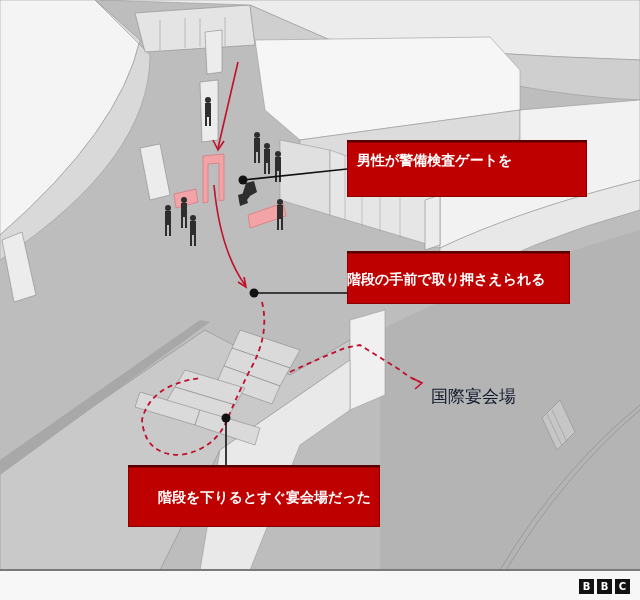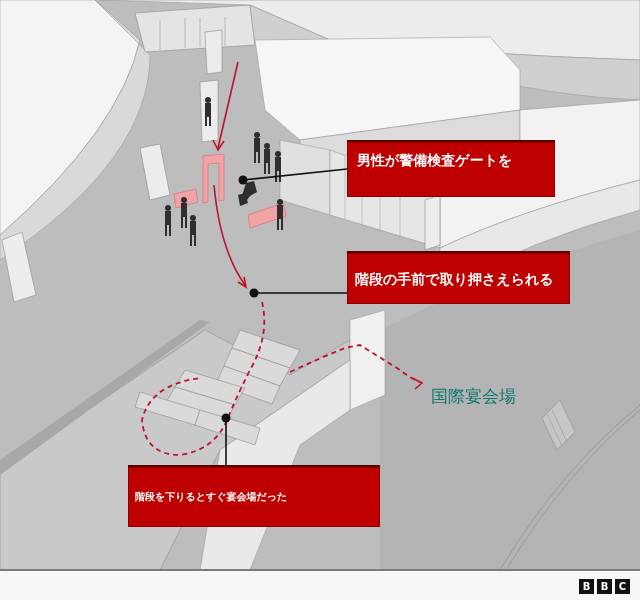--- a/index.html
+++ b/index.html
@@ -6,24 +6,24 @@
   body { width: 640px; height: 600px; overflow: hidden; background: #f5f5f5; font-family: "DejaVu Sans", sans-serif; }
   .stage { position: relative; width: 640px; height: 600px; }
   svg.scene { position: absolute; left: 0; top: 0; }
   .callout {
     position: absolute; background: #bf0000; color: #ffffff;
     font-family: "DejaVu Sans", sans-serif; font-weight: bold;
     box-sizing: border-box; box-shadow: 0 0 0 1px #8a0000 inset;
     border-top: 2px solid #5a0000;
   }
   .callout .line { display: block; white-space: nowrap; }
-  #c1 { left: 347px; top: 140px; width: 208px; height: 57px; padding: 8px 10px; font-size: 14px; line-height: 20px; }
-  #c2 { left: 347px; top: 251px; width: 223px; height: 53px; padding: 16px 8px; font-size: 14px; line-height: 20px; }
-  #c3 { left: 128px; top: 465px; width: 252px; height: 62px; padding: 20px 7px; font-size: 10px; line-height: 20px; }
-  .venue-label { position: absolute; left: 431px; top: 385px; font-size: 17px; color: #0f766e; font-family: "DejaVu Sans", sans-serif; white-space: nowrap; }
+  #c1 { left: 347px; top: 140px; width: 240px; height: 57px; padding: 8px 10px; font-size: 14px; line-height: 20px; }
+  #c2 { left: 347px; top: 251px; width: 223px; height: 53px; padding: 16px 0; font-size: 14px; line-height: 20px; }
+  #c3 { left: 128px; top: 465px; width: 252px; height: 62px; padding: 20px 30px; font-size: 14px; line-height: 20px; }
+  .venue-label { position: absolute; left: 431px; top: 385px; font-size: 17px; color: #0f172a; font-family: "DejaVu Sans", sans-serif; white-space: nowrap; }
   .footer { position: absolute; left: 0; top: 569px; width: 640px; height: 31px; background: #f7f7f7; border-top: 2px solid #7a7a7a; }
   .bbc { position: absolute; right: 10px; top: 8px; display: flex; gap: 3px; }
   .bbc span { display: inline-block; width: 15px; height: 15px; background: #111; color: #fff; font: bold 10px/15px "DejaVu Sans", sans-serif; text-align: center; }
 </style>
 </head>
 <body>
 
 <div class="stage">
 
   <svg class="scene" width="640" height="570" viewBox="0 0 640 570">

